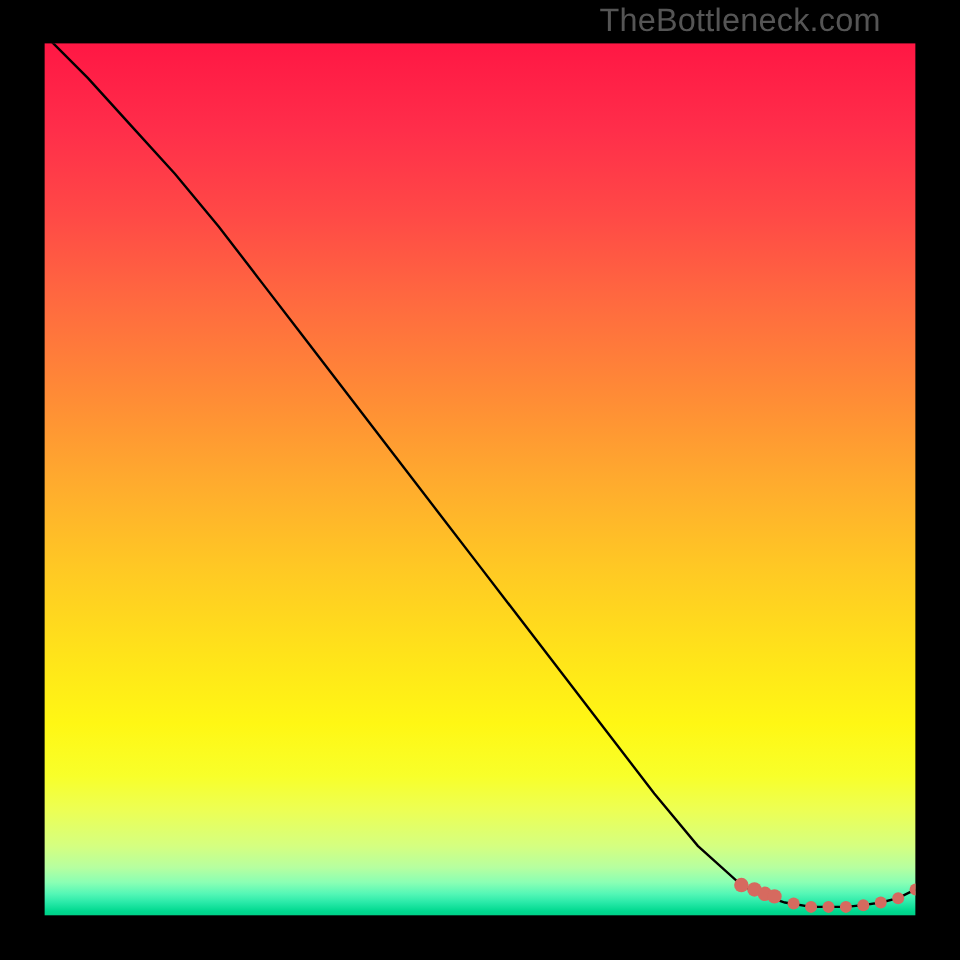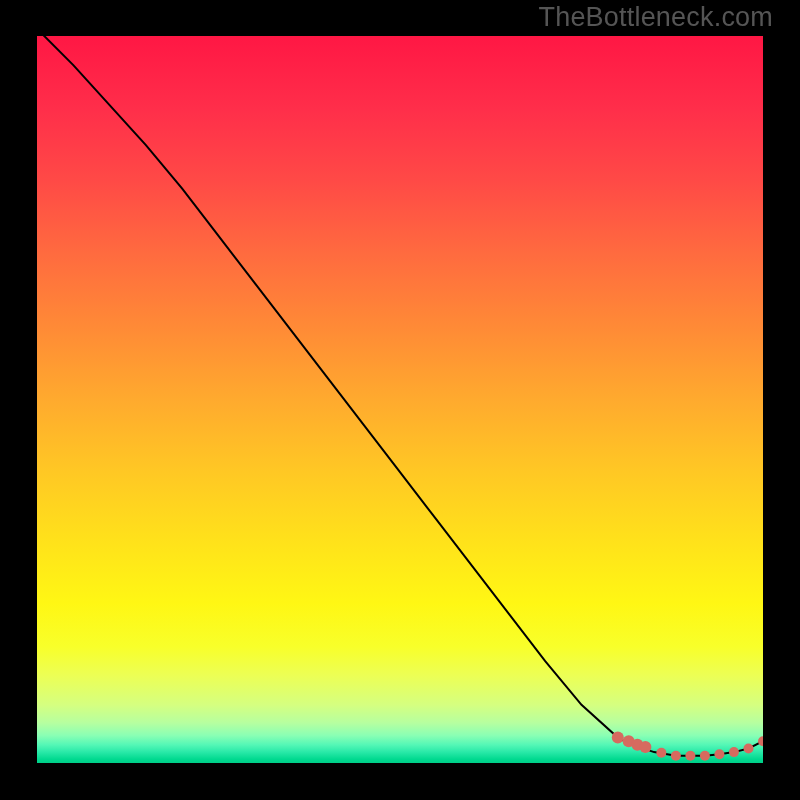--- a/index.html
+++ b/index.html
@@ -9,21 +9,20 @@
     height: 800px;
     background: #000;
     font-family: Arial, Helvetica, sans-serif;
     overflow: hidden;
   }
   .frame {
     position: relative;
     width: 744px;
     height: 800px;
     background: #000;
-    padding-left: 39px;
   }
   .watermark {
     position: absolute;
     top: 2px;
     right: 10px;
     color: #555;
     font-size: 27px;
     font-weight: 400;
     letter-spacing: 0.2px;
     z-index: 5;

